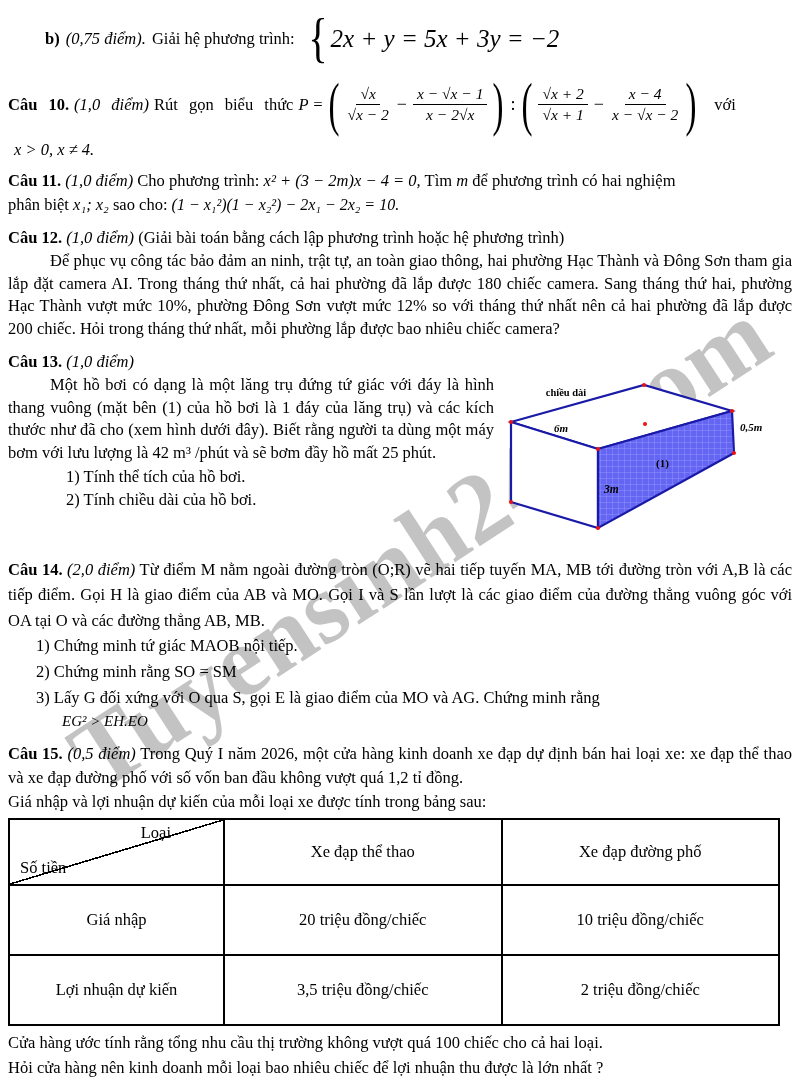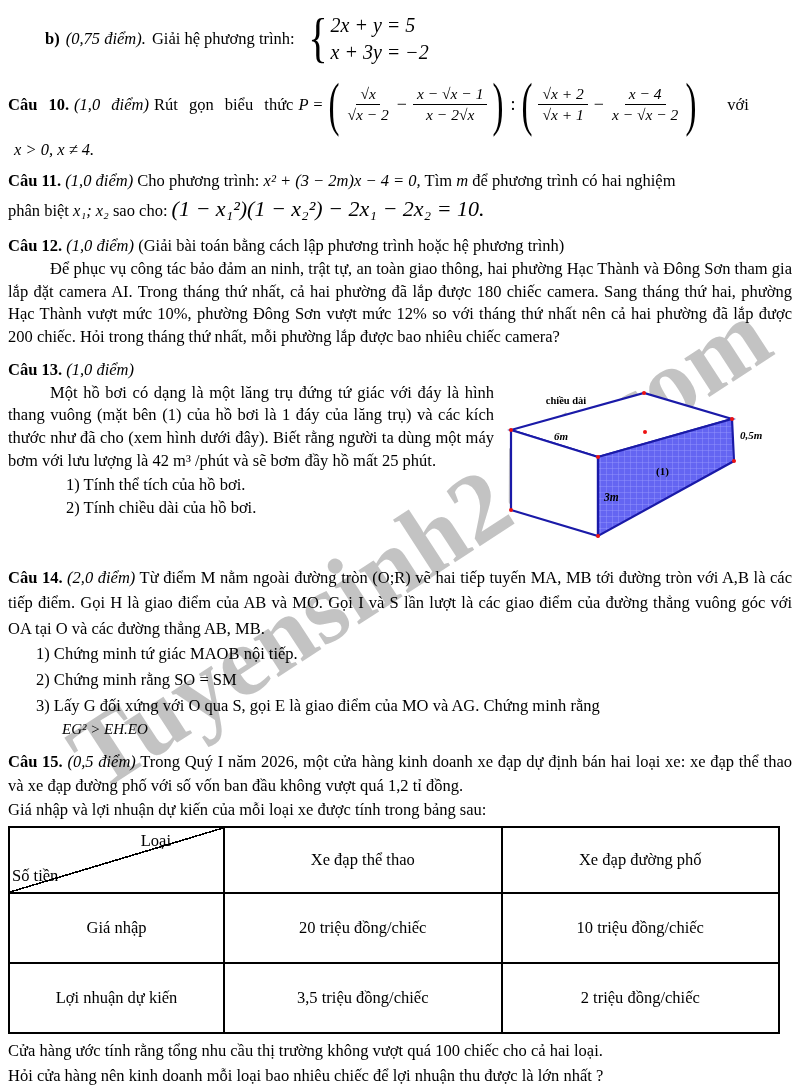--- a/index.html
+++ b/index.html
@@ -24,21 +24,21 @@
   }
   .qlabel{font-weight:bold;}
   .qpts{font-style:italic;}
   .math{font-style:italic;}
   p.just{margin:0;text-align:justify;line-height:1.38;}
   .indent{text-indent:42px;}
   
   .sec-b{margin:8px 0 0 37px;display:flex;align-items:center;gap:6px;height:62px;}
   .system{display:flex;align-items:center;margin-left:4px;}
   .brace{font-size:54px;font-weight:200;line-height:0.95;transform:scaleX(0.75);}
-  .system .eqs{display:flex;flex-direction:column;font-size:20px;line-height:1.35;}
+  .system .eqs{display:flex;font-size:25px;line-height:1.35;}
   
   .sec-10{margin-top:2px;}
   .fline{display:flex;align-items:center;gap:5px;flex-wrap:nowrap;}
   .fline .wsp{word-spacing:7px;text-align:center;}
   .frac{display:inline-flex;flex-direction:column;align-items:center;font-style:italic;font-size:15.5px;line-height:1.3;}
   .frac .num{border-bottom:1.3px solid #000;padding:0 4px;}
   .frac .den{padding:0 2px;}
   .paren{font-size:60px;font-weight:200;line-height:0.85;transform:scaleX(0.55);margin:0 -4px;}
   .op{font-size:18px;padding:0 1px;}
   .cond{margin:10px 0 0 6px;}
@@ -53,21 +53,21 @@
   .c14-items{margin-left:28px;line-height:1.55;}
   .c14-sub{margin-left:26px;font-size:15px;}
   
   table.price{border-collapse:collapse;width:772px;margin:4px 0 0 0;table-layout:fixed;}
   table.price td{border:2px solid #000;text-align:center;vertical-align:middle;padding:2px 0;}
   td.diag{
     position:relative;width:213px;padding:0;
     background-image:linear-gradient(to bottom right, transparent calc(50% - 0.8px), #000 calc(50% - 0.8px), #000 calc(50% + 0.8px), transparent calc(50% + 0.8px));
   }
   .diag .top-r{position:absolute;top:3px;right:52px;}
-  .diag .bot-l{position:absolute;bottom:6px;left:2px;text-align:right;}
+  .diag .bot-l{position:absolute;bottom:6px;left:10px;text-align:right;}
   td.c1{text-align:left;padding-left:10px;width:213px;}
   .hrow td{height:60px;}
   .drow td{height:64px;border-radius:25px;}
   
   .notes{margin-top:5px;line-height:1.5;}
 </style>
 </head>
 <body>
 
 <div class="page">
@@ -111,40 +111,40 @@
         <span class="frac">
           <span class="num">√x + 2</span>
           <span class="den">√x + 1</span>
         </span>
         <span class="op">−</span>
         <span class="frac">
           <span class="num">x − 4</span>
           <span class="den">x − √x − 2</span>
         </span>
         <span class="paren">)</span>
-        <span style="margin-left:25px;">với</span>
+        <span style="margin-left:12px;">với</span>
       </div>
       <div class="cond math">x &gt; 0, x ≠ 4.</div>
     </div>
 
     <div class="sec">
       <div class="mline">
         <span class="qlabel">Câu 11.</span>
         <span class="qpts">(1,0 điểm)</span>
         <span>Cho phương trình:</span>
         <span class="math">x² + (3 − 2m)x − 4 = 0,</span>
         <span>Tìm</span>
         <span class="math">m</span>
         <span>để phương trình có hai nghiệm</span>
       </div>
       <div class="mline">
         <span>phân biệt</span>
         <span class="math">x₁; x₂</span>
         <span>sao cho:</span>
-        <span class="math" style="font-size:22px;">(1 − x₁²)(1 − x₂²) − 2x₁ − 2x₂ = 10.</span>
+        <span class="math" style="font-size:16px;">(1 − x₁²)(1 − x₂²) − 2x₁ − 2x₂ = 10.</span>
       </div>
     </div>
 
     <div class="sec">
       <div class="mline">
         <span class="qlabel">Câu 12.</span>
         <span class="qpts">(1,0 điểm)</span>
         <span>(Giải bài toán bằng cách lập phương trình hoặc hệ phương trình)</span>
       </div>
       <p class="just indent">Để phục vụ công tác bảo đảm an ninh, trật tự, an toàn giao thông, hai phường Hạc Thành và Đông Sơn tham gia lắp đặt camera AI. Trong tháng thứ nhất, cả hai phường đã lắp được 180 chiếc camera. Sang tháng thứ hai, phường Hạc Thành vượt mức 10%, phường Đông Sơn vượt mức 12% so với tháng thứ nhất nên cả hai phường đã lắp được 200 chiếc. Hỏi trong tháng thứ nhất, mỗi phường lắp được bao nhiêu chiếc camera?</p>

